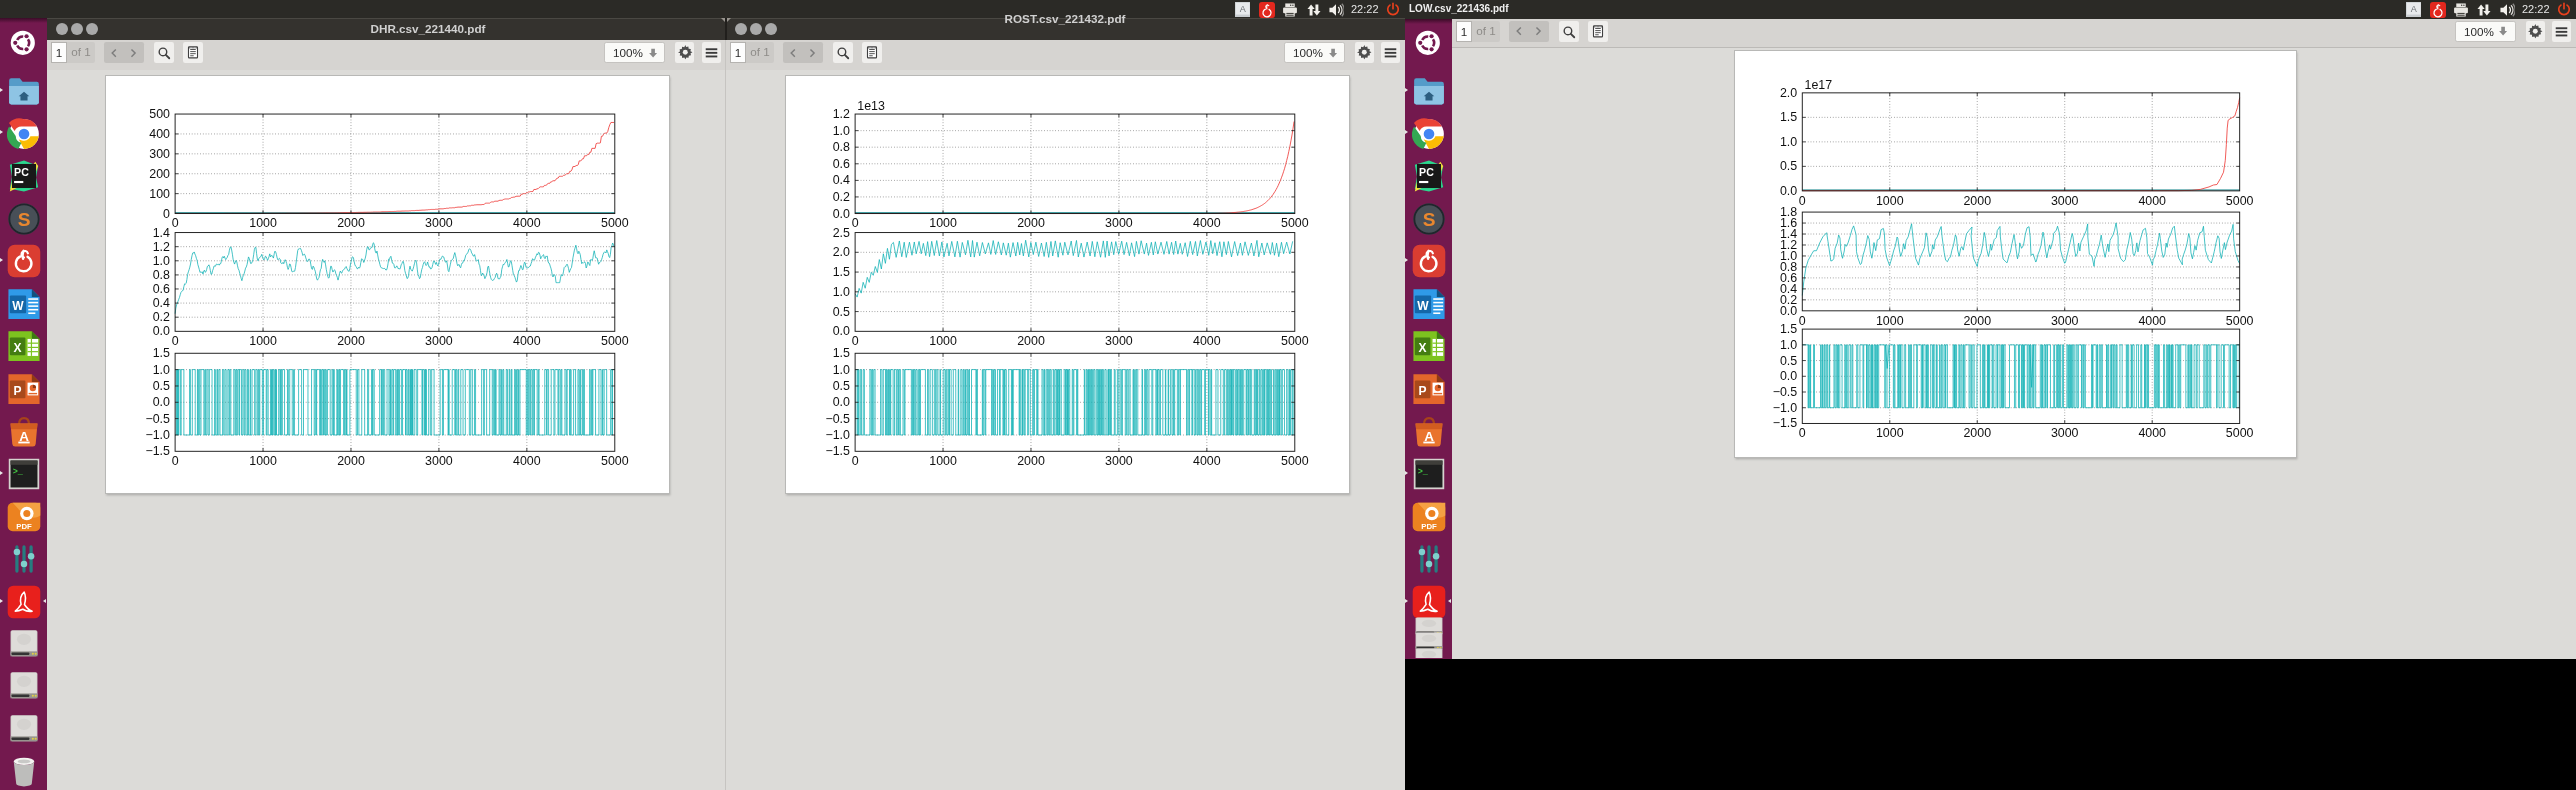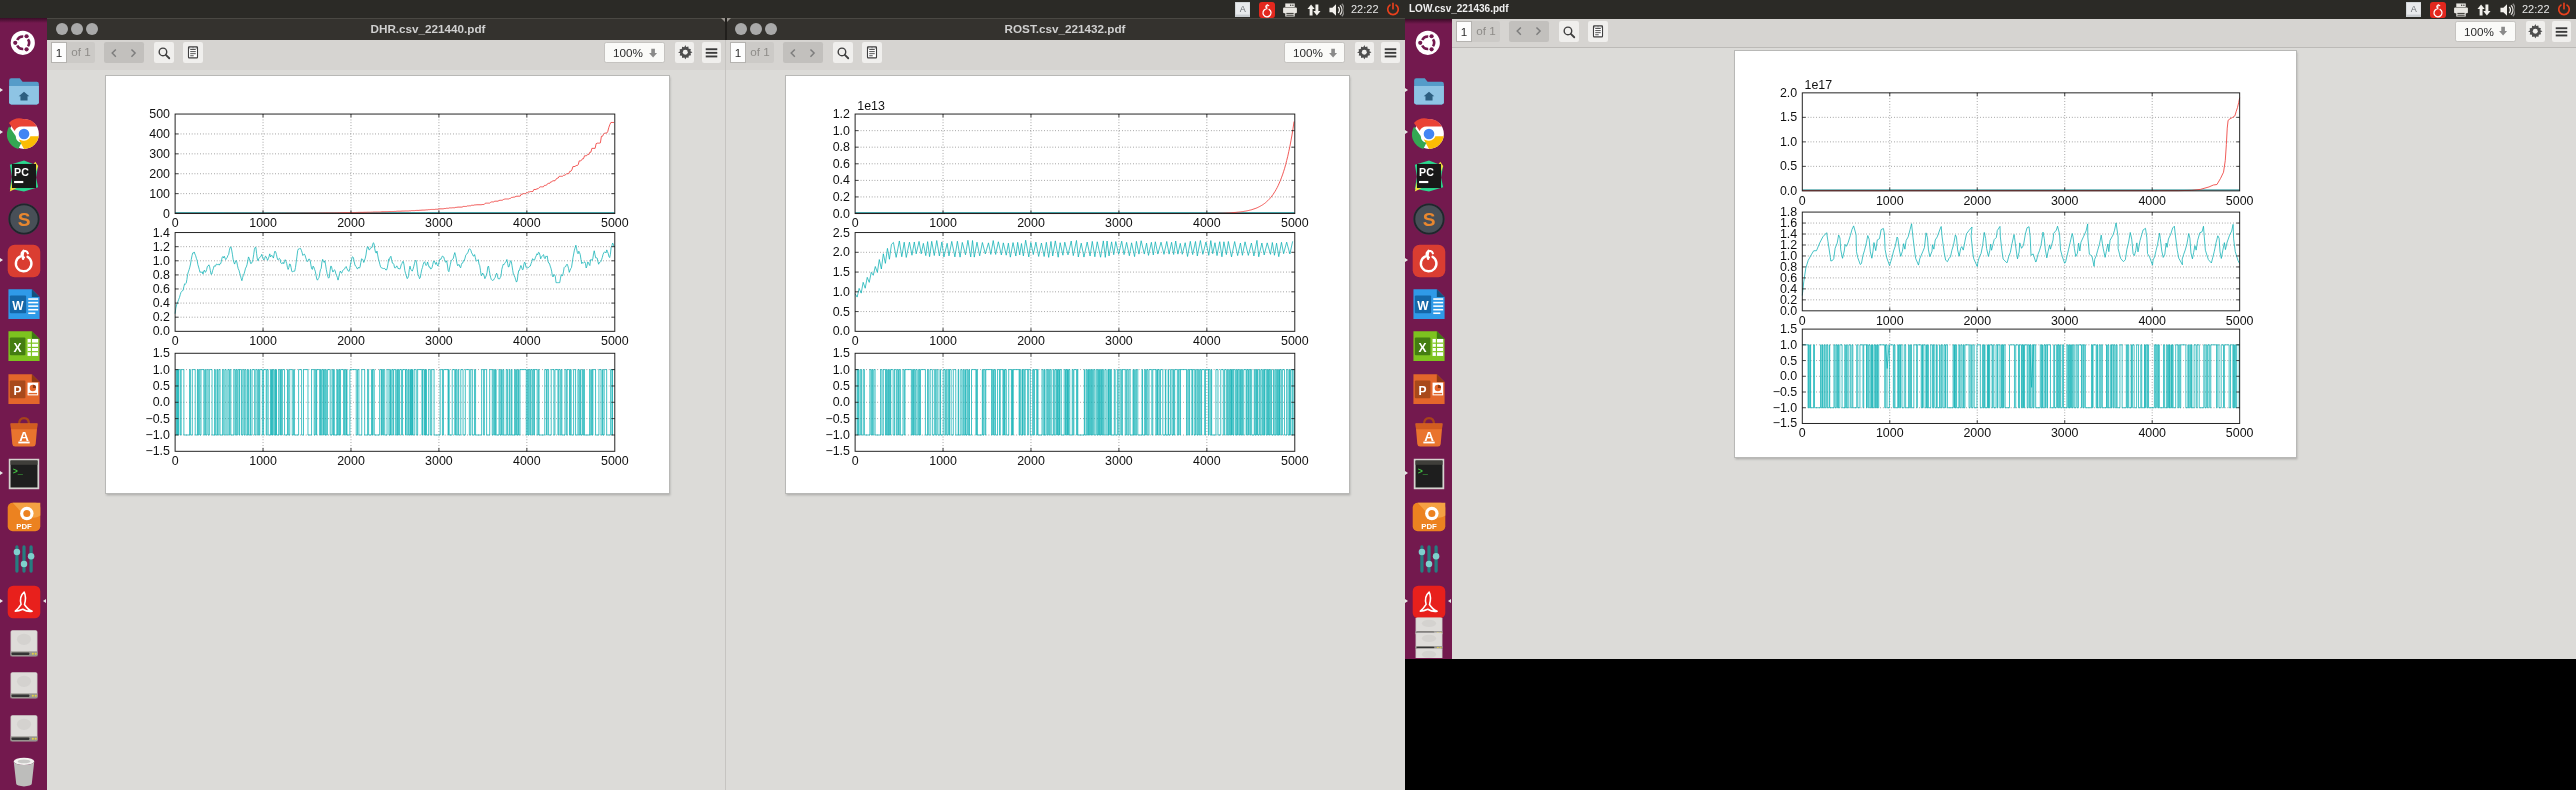--- a/index.html
+++ b/index.html
@@ -395,21 +395,21 @@
 <text x="214.2" y="532" text-anchor="middle">1000</text>
 <text x="334.4" y="532" text-anchor="middle">2000</text>
 <text x="454.6" y="532" text-anchor="middle">3000</text>
 <text x="574.8" y="532" text-anchor="middle">4000</text>
 <text x="695.0" y="532" text-anchor="middle">5000</text>
     </svg></div>
 <div class="abs tbar" style="left:726px;top:17.6px;width:679px;height:22px;border-top:0.7px solid #4a4843"></div>
 <div class="dot" style="left:735px;top:23px"></div>
 <div class="dot" style="left:750px;top:23px"></div>
 <div class="dot" style="left:765px;top:23px"></div>
-<div class="abs wtitle" style="left:726px;top:22px;width:678px">ROST.csv_221432.pdf</div>
+<div class="abs wtitle" style="left:726px;top:12px;width:678px">ROST.csv_221432.pdf</div>
 <div class="abs toolbar" style="left:726px;top:40px;width:679px;height:31px"></div>
 <div class="tb-num" style="left:730px;top:42px;width:16px">1</div>
 <div class="tb-of" style="left:746px;top:42px;width:28px">of 1</div>
 <div class="tb-arr" style="left:783px;top:42px;width:40px"></div>
 <svg class="abs" style="left:789px;top:48px" width="7.3" height="10.2" viewBox="0 0 10 14">
     <path d="M8 2 L3 7 l5 5" stroke="#7d7d7d" stroke-width="2" fill="none"></path>
   </svg>
 <svg class="abs" style="left:809px;top:48px" width="7.3" height="10.2" viewBox="0 0 10 14">
     <path d="M2 2 l5 5 -5 5" stroke="#7d7d7d" stroke-width="2" fill="none"></path>
   </svg>

